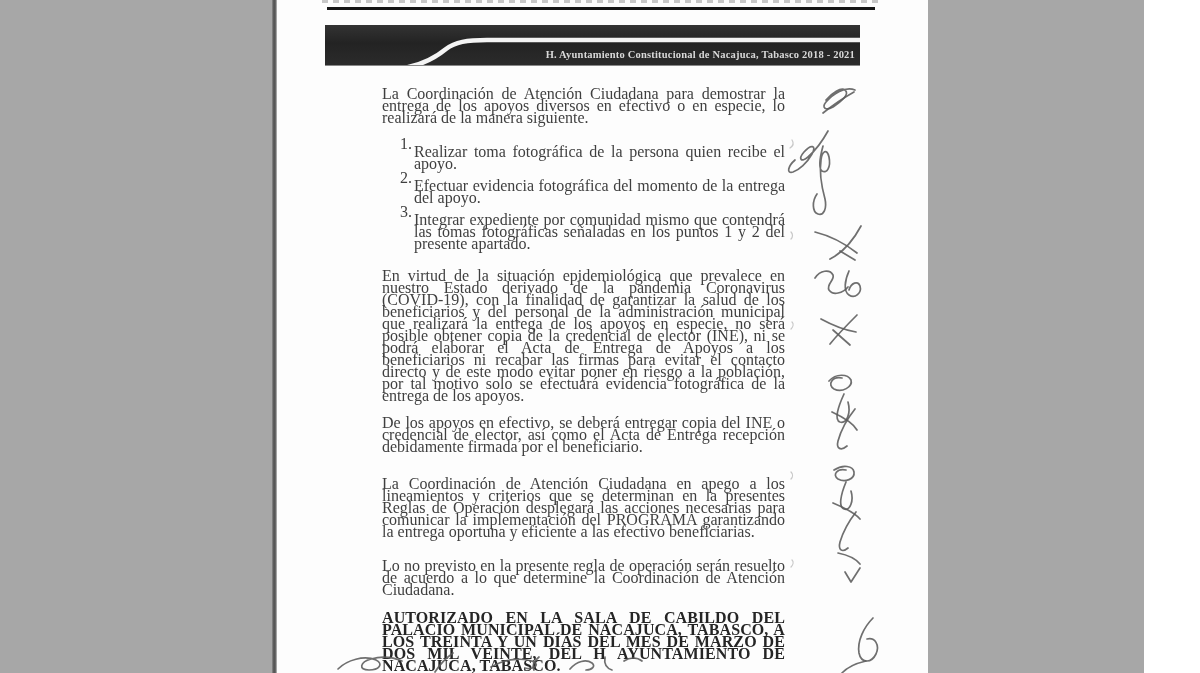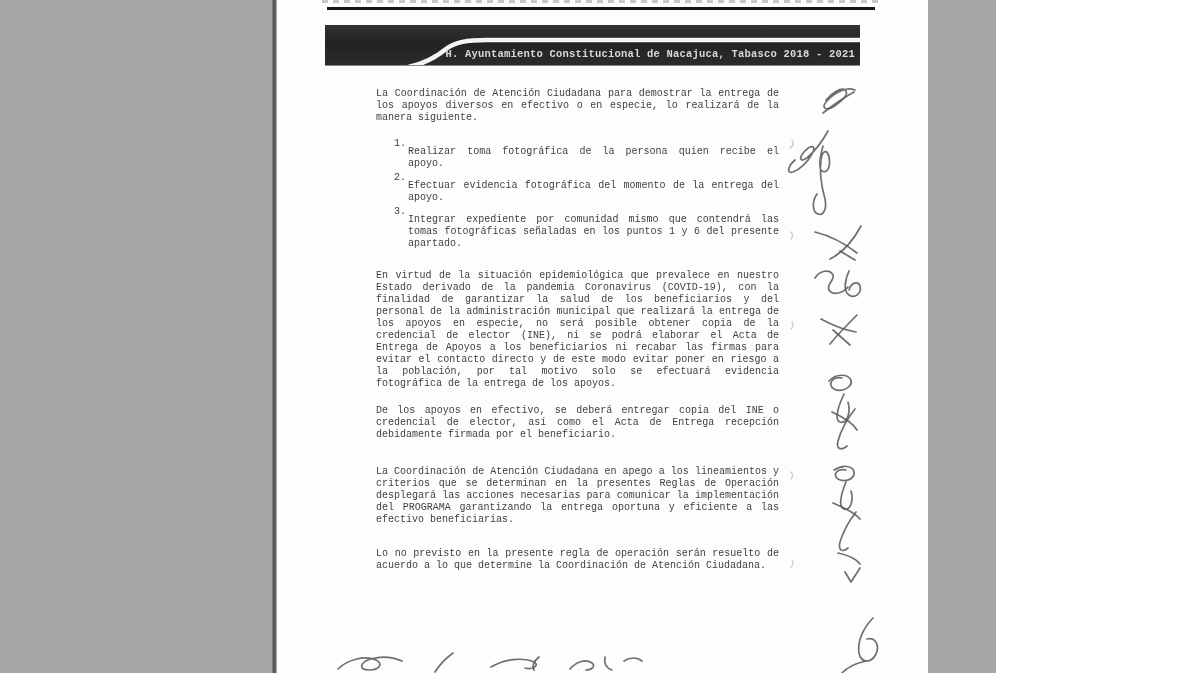--- a/index.html
+++ b/index.html
@@ -1,22 +1,22 @@
 <!DOCTYPE html>
 <html><head>
 <meta charset="utf-8">
 <title>Document</title>
 <style>
   html,body{margin:0;padding:0;}
   #screen{
     position:relative;
-    width:996px;height:673px;
+    width:1144px;height:673px;
     background:#a7a7a7;
     overflow:hidden;
-    font-family:Liberation Mono, monospace;
+    font-family:Liberation Serif, serif;
   }
   .page{
     position:absolute;
     left:272px;top:0;
     width:656px;height:673px;
     background:#fdfdfd;
   }
   .page-edge{
     position:absolute;
     left:0;top:0;width:5px;height:673px;
@@ -45,22 +45,22 @@
     right:5px;bottom:5px;
     font-size:10.5px;
     font-weight:600;
     letter-spacing:.2px;
     color:#d9d9d9;
     white-space:nowrap;
     filter:blur(.25px);
   }
   .content{
     position:absolute;
-    left:104px;top:88px;width:403px;
-    font-size:10px;
+    left:110px;top:88px;width:403px;
+    font-size:16px;
     line-height:12px;
     color:#3f3f3f;
     text-align:justify;
     filter:blur(.25px);
   }
   .content p{margin:0;}
   .p-intro{margin-bottom:14px !important;}
   .proc-list{margin:0 0 20px 0;padding:0;list-style:none;}
   .proc-list li{display:flex;padding-left:18px;margin-bottom:2px;text-align:justify;}
   .li-num{flex:0 0 14px;}
@@ -103,35 +103,36 @@
         <li>
           <span class="li-num">1.</span>
           <span class="li-text">Realizar toma fotográfica de la persona quien recibe el apoyo.</span>
         </li>
         <li>
           <span class="li-num">2.</span>
           <span class="li-text">Efectuar evidencia fotográfica del momento de la entrega del apoyo.</span>
         </li>
         <li>
           <span class="li-num">3.</span>
-          <span class="li-text">Integrar expediente por comunidad mismo que contendrá las tomas fotográficas señaladas en los puntos 1 y 6 del presente apartado.</span>
+          <span class="li-text">Integrar expediente por comunidad mismo que contendrá las tomas fotográficas señaladas en los puntos 1 y 2 del presente apartado.</span>
         </li>
       </ol>
 
       <p class="p-covid">En virtud de la situación epidemiológica que prevalece en nuestro Estado derivado de la pandemia Coronavirus (COVID-19), con la finalidad de garantizar la salud de los beneficiarios y del personal de la administración municipal que realizará la entrega de los apoyos en especie, no será posible obtener copia de la credencial de elector (INE), ni se podrá elaborar el Acta de Entrega de Apoyos a los beneficiarios ni recabar las firmas para evitar el contacto directo y de este modo evitar poner en riesgo a la población, por tal motivo solo se efectuará evidencia fotográfica de la entrega de los apoyos.</p>
 
       <p class="p-efectivo">De los apoyos en efectivo, se deberá entregar copia del INE o credencial de elector, así como el Acta de Entrega recepción debidamente firmada por el beneficiario.</p>
 
 
       <p class="p-mecanismos">La Coordinación de Atención Ciudadana en apego a los lineamientos y criterios que se determinan en la presentes Reglas de Operación desplegará las acciones necesarias para comunicar la implementación del PROGRAMA garantizando la entrega oportuna y eficiente a las efectivo beneficiarias.</p>
 
 
       <p class="p-trans1">Lo no previsto en la presente regla de operación serán resuelto de acuerdo a lo que determine la Coordinación de Atención Ciudadana.</p>
 
 
+      <p class="p-auth">AUTORIZADO EN LA SALA DE CABILDO DEL PALACIO MUNICIPAL DE NACAJUCA, TABASCO, A LOS TREINTA Y UN DÍAS DEL MES DE MARZO DE DOS MIL VEINTE, DEL H AYUNTAMIENTO DE NACAJUCA, TABASCO.</p>
     </div>
 
     <svg class="sig-layer" width="656" height="673" viewBox="0 0 656 673">
 
       <g>
         <path class="sig" d="M583,90 c-10,-4 -22,4 -29,12 c-5,6 0,9 7,5 c9,-6 17,-13 12,-17 c-4,-3 -13,3 -19,10"></path>
         <path class="sig" d="M551,113 c10,-8 22,-16 31,-21"></path>
       </g>
       <g>
         <path class="sig" d="M556,131 c-5,9 -12,19 -20,26 c-7,6 -10,2 -4,-5 c7,-8 13,-7 8,2 c-5,9 -13,16 -19,18 c-7,2 -5,-6 2,-12"></path>

